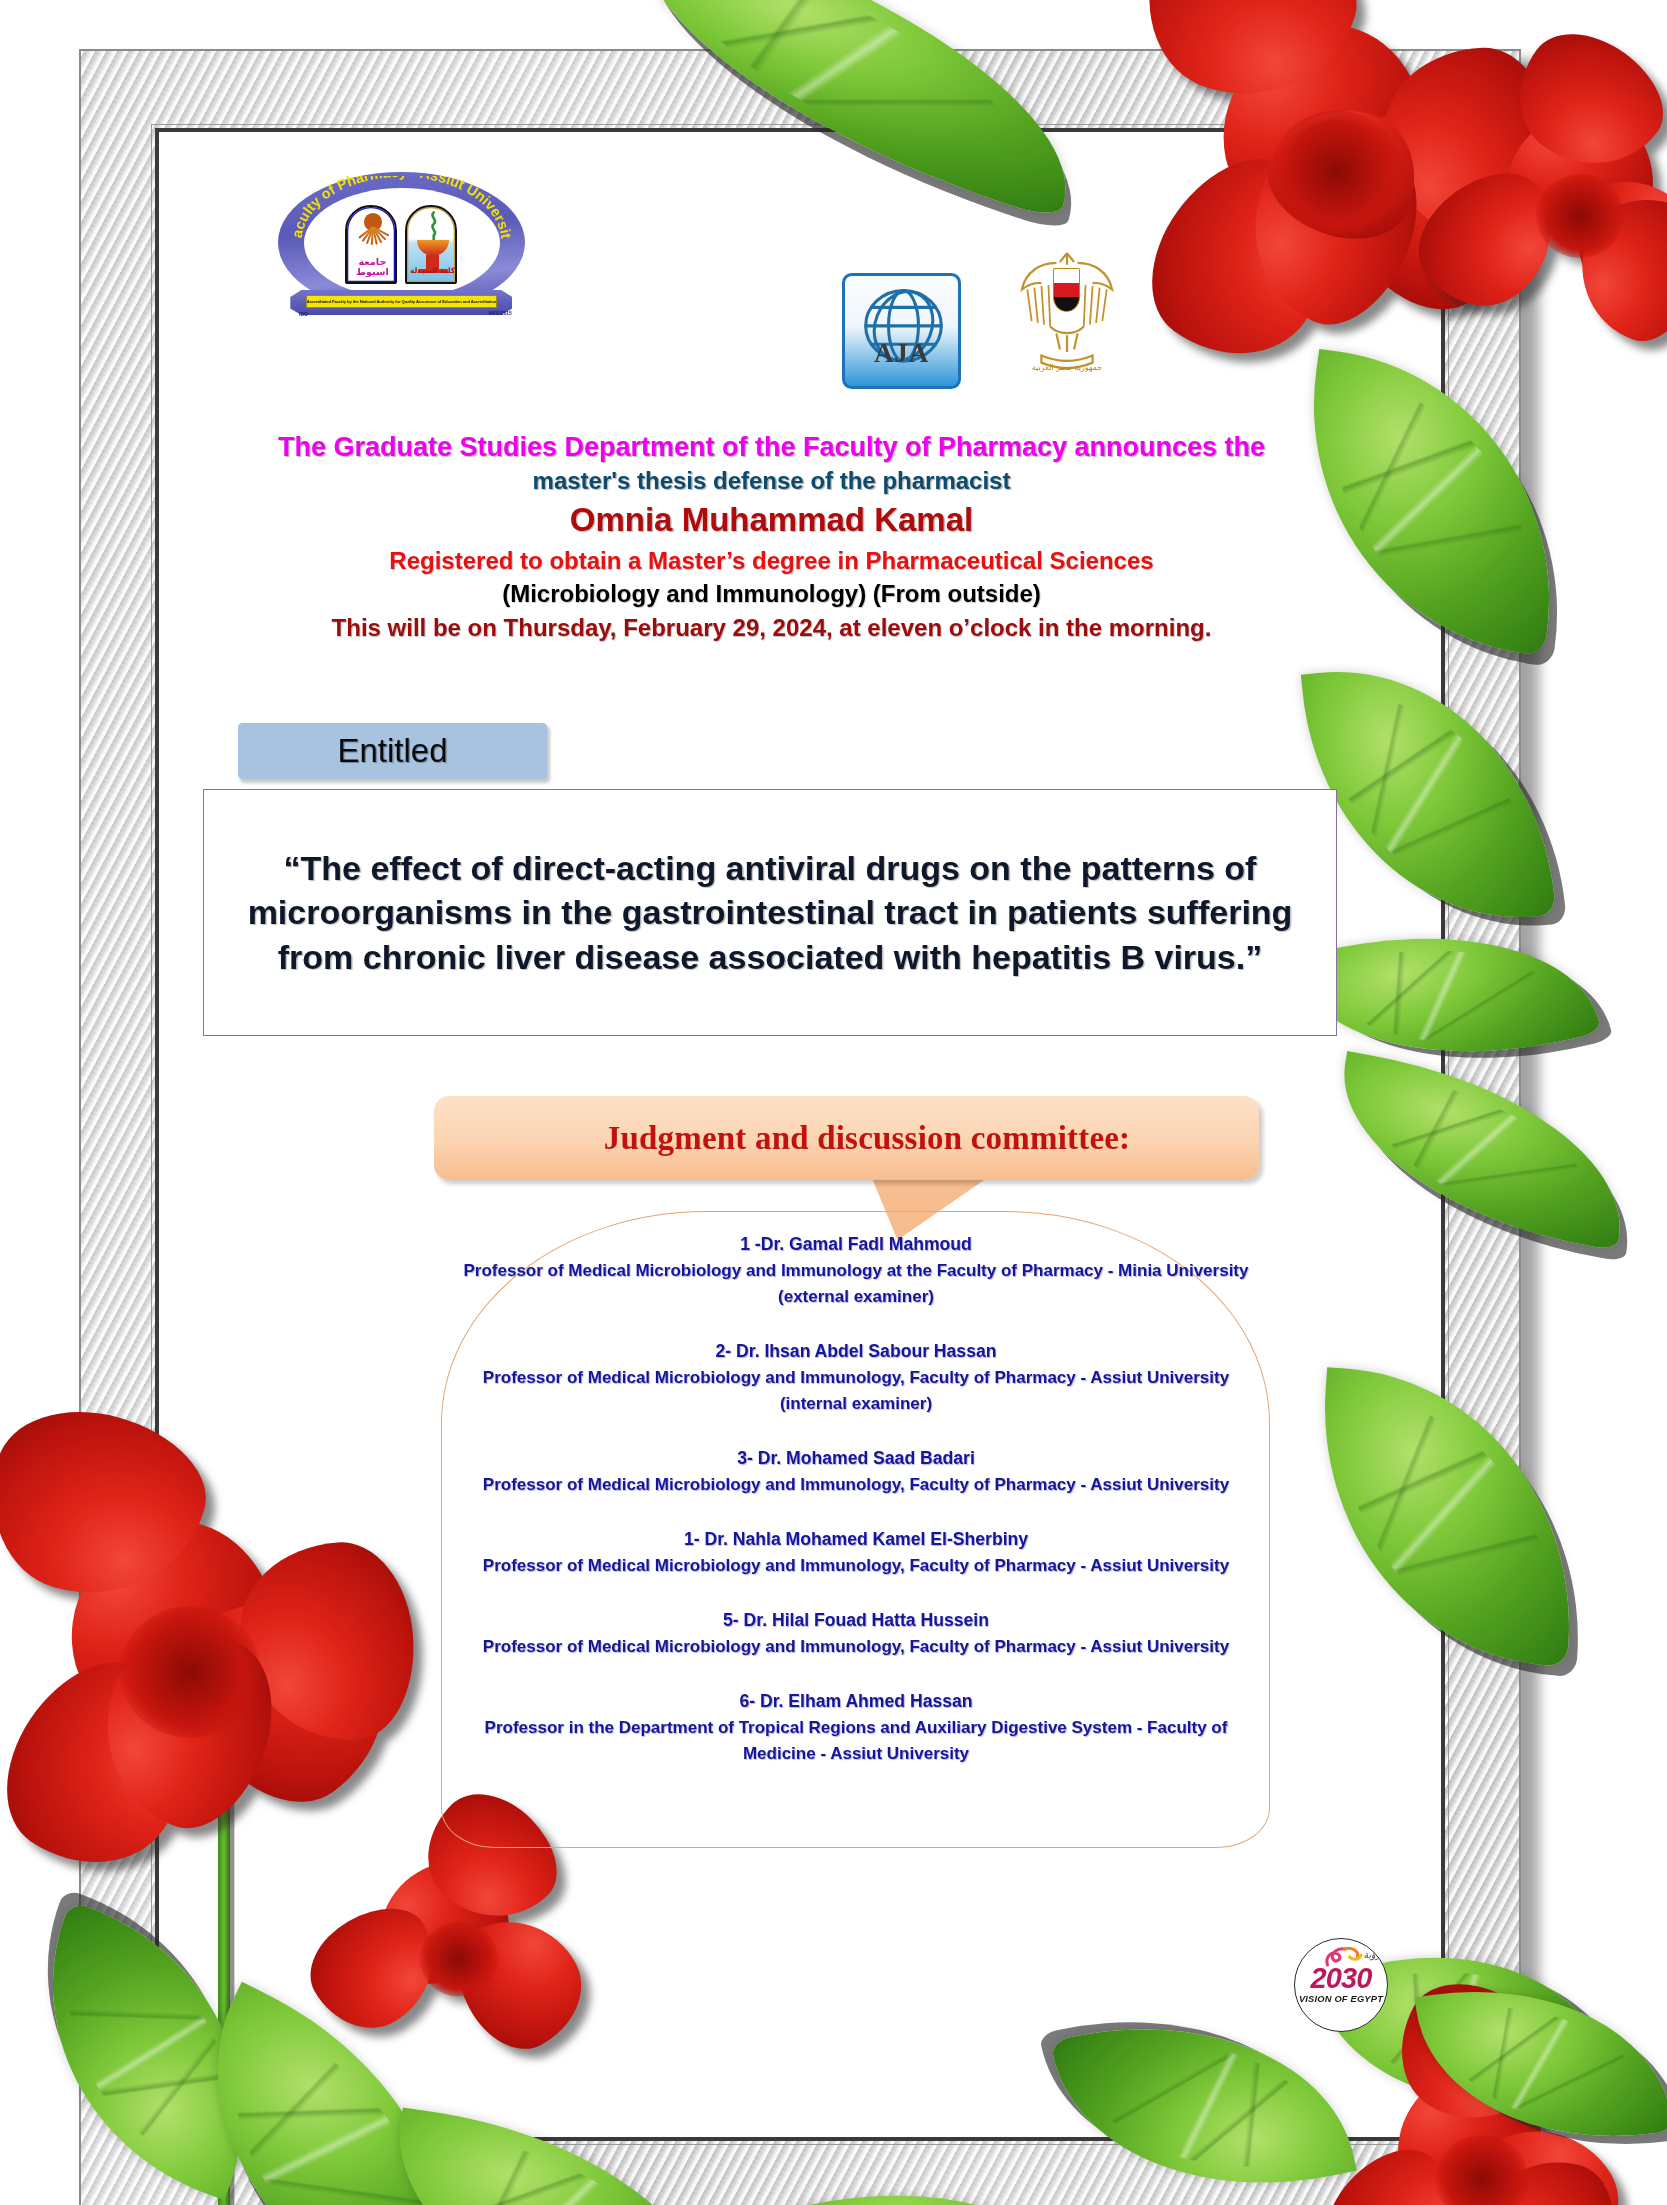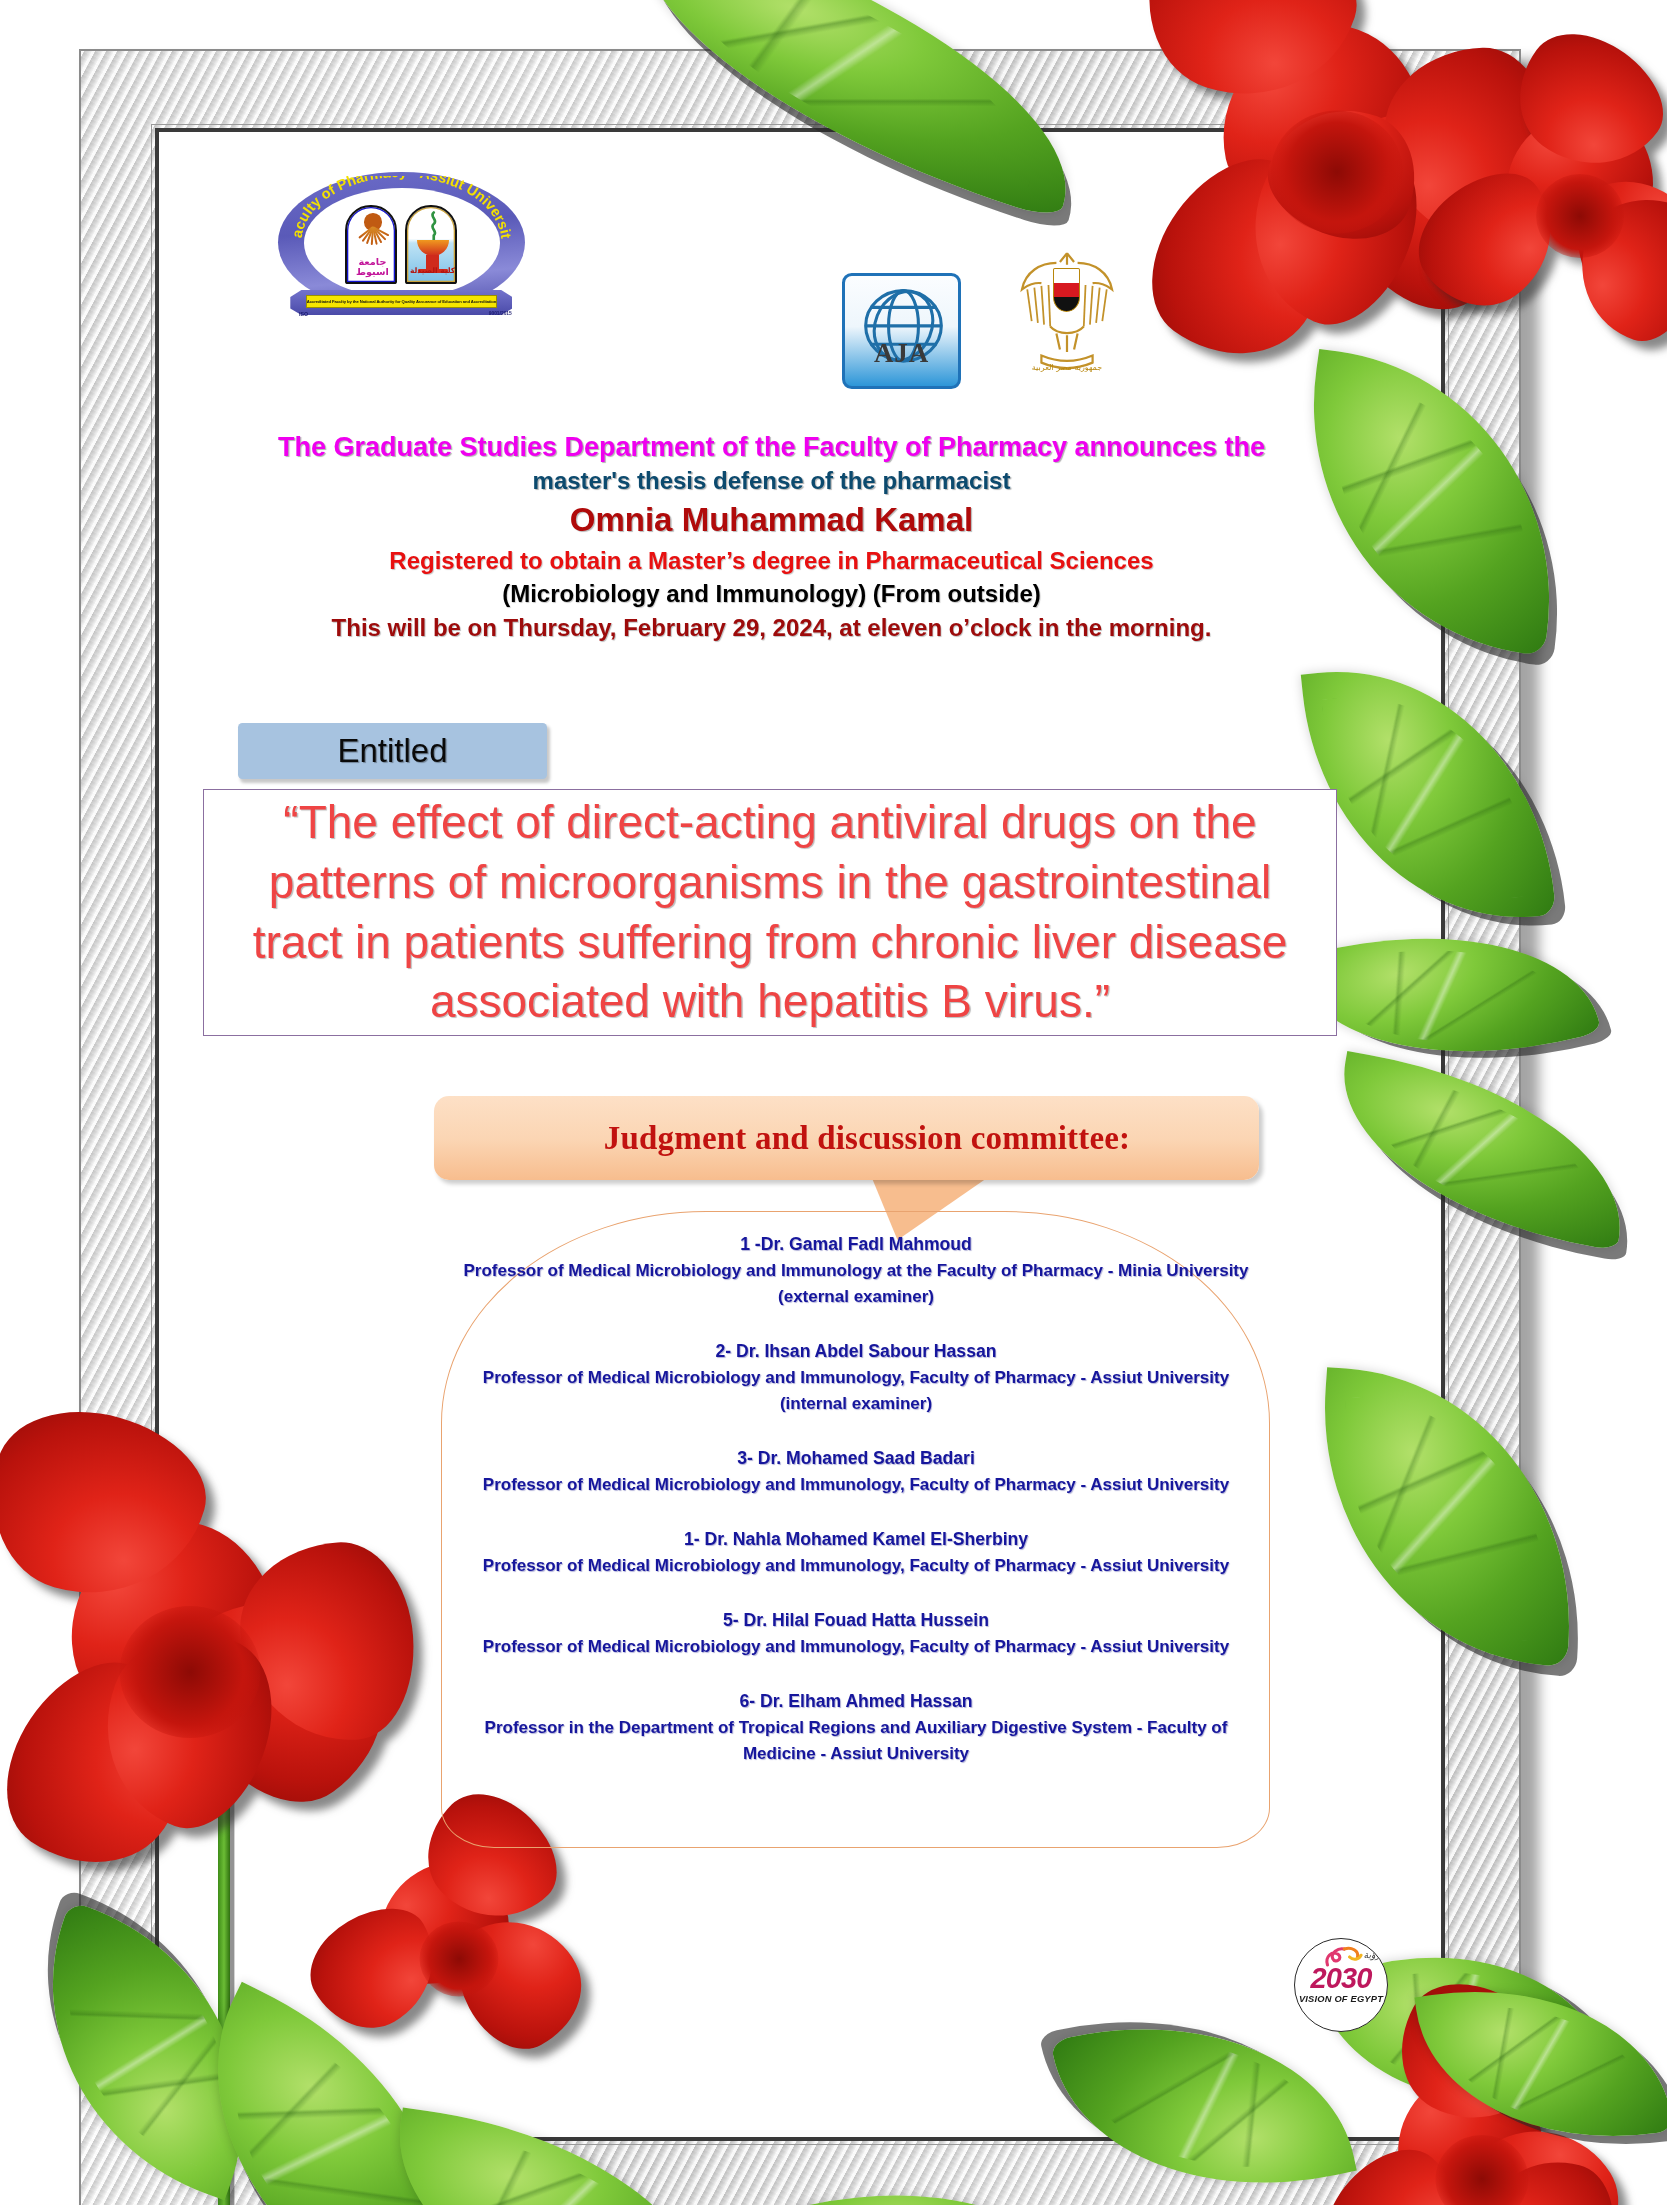--- a/index.html
+++ b/index.html
@@ -210,21 +210,21 @@
 
   .title-box {
     position:absolute; left:203px; top:789px;
     width:1134px; height:247px;
     border:1.3px solid #8b6fa0;
     background:#ffffff;
     display:flex; align-items:center; justify-content:center;
     padding: 5.3px 19.4px;
   }
   .title-box p {
-    font-size:46px; font-weight:400; color:#ef4444;
+    font-size:34px; font-weight:700; color:#0f172a;
     text-align:center; line-height:1.30;
     text-shadow: 1.3px 1.3px 0.9px rgba(0,0,0,.26);
   }
 
   
   .bubble-wrap { position:absolute; left:434px; top:1096px; width:842px; height:132px; }
   .bubble {
     position:absolute; left:0; top:0; width:825px; height:84px;
     background: linear-gradient(180deg,#fde0c6 0%, #fbd5b3 52%, #f7bd8e 100%);
     border-radius:15px;

